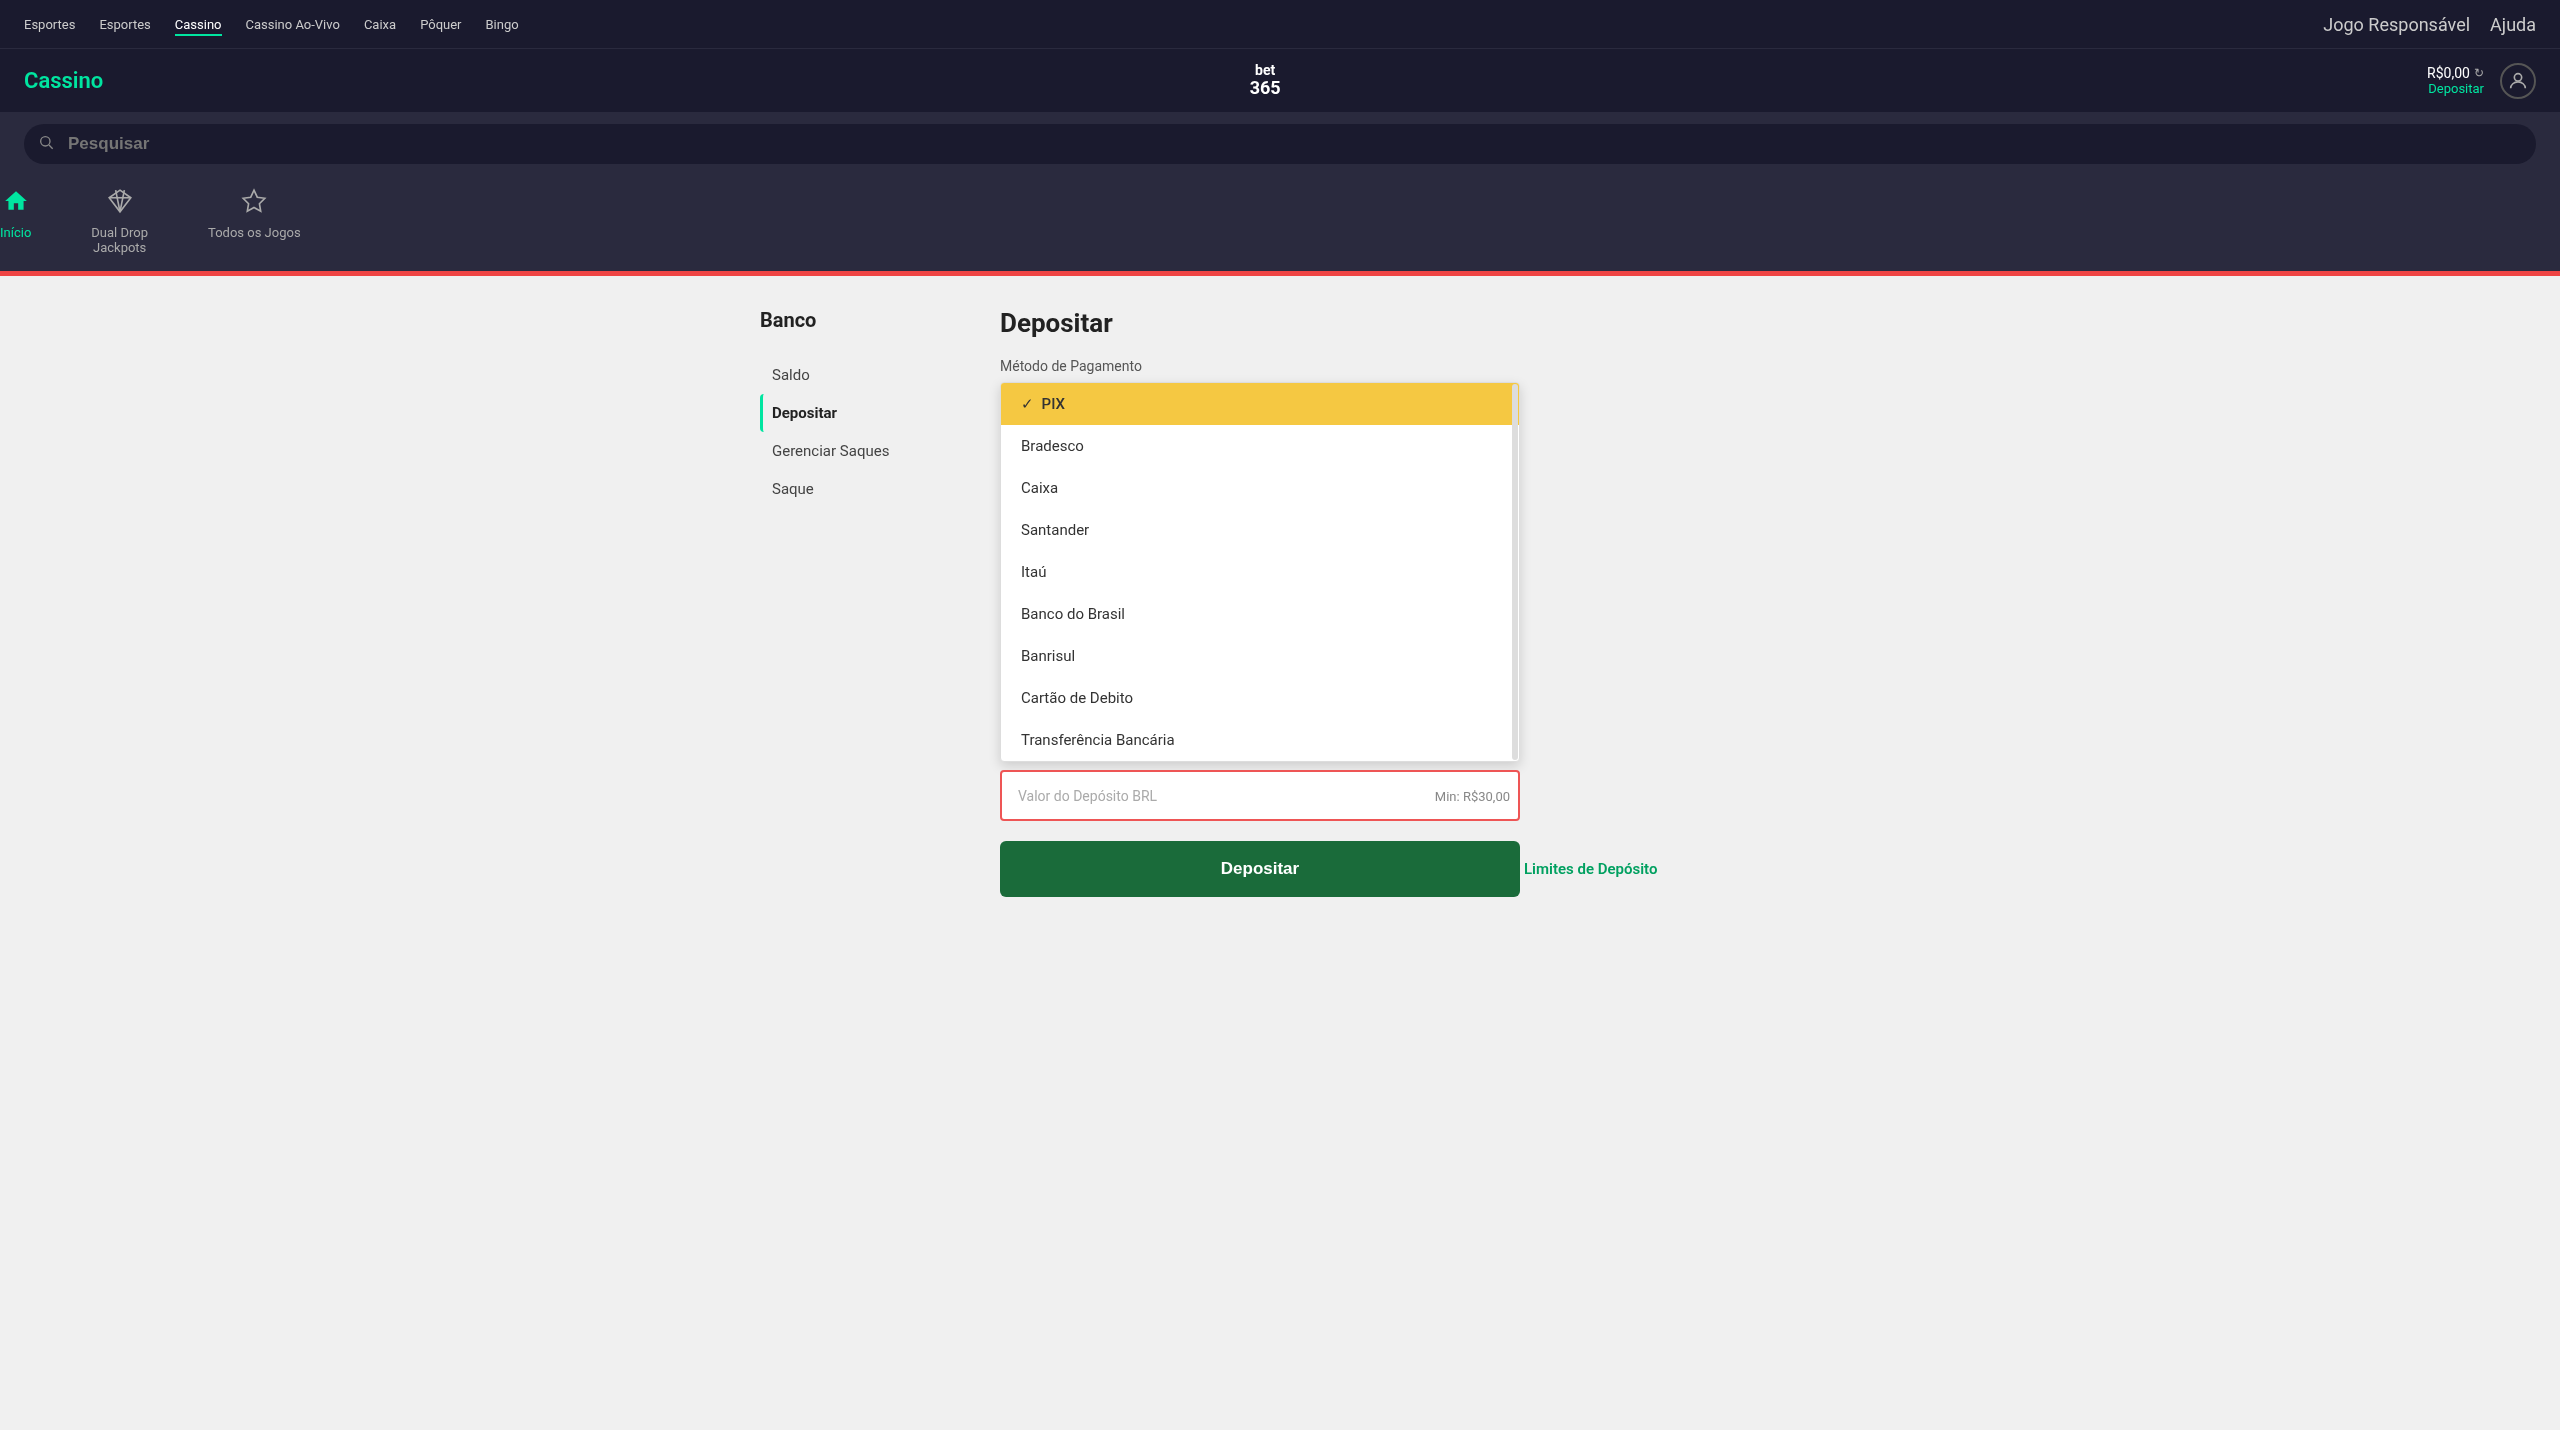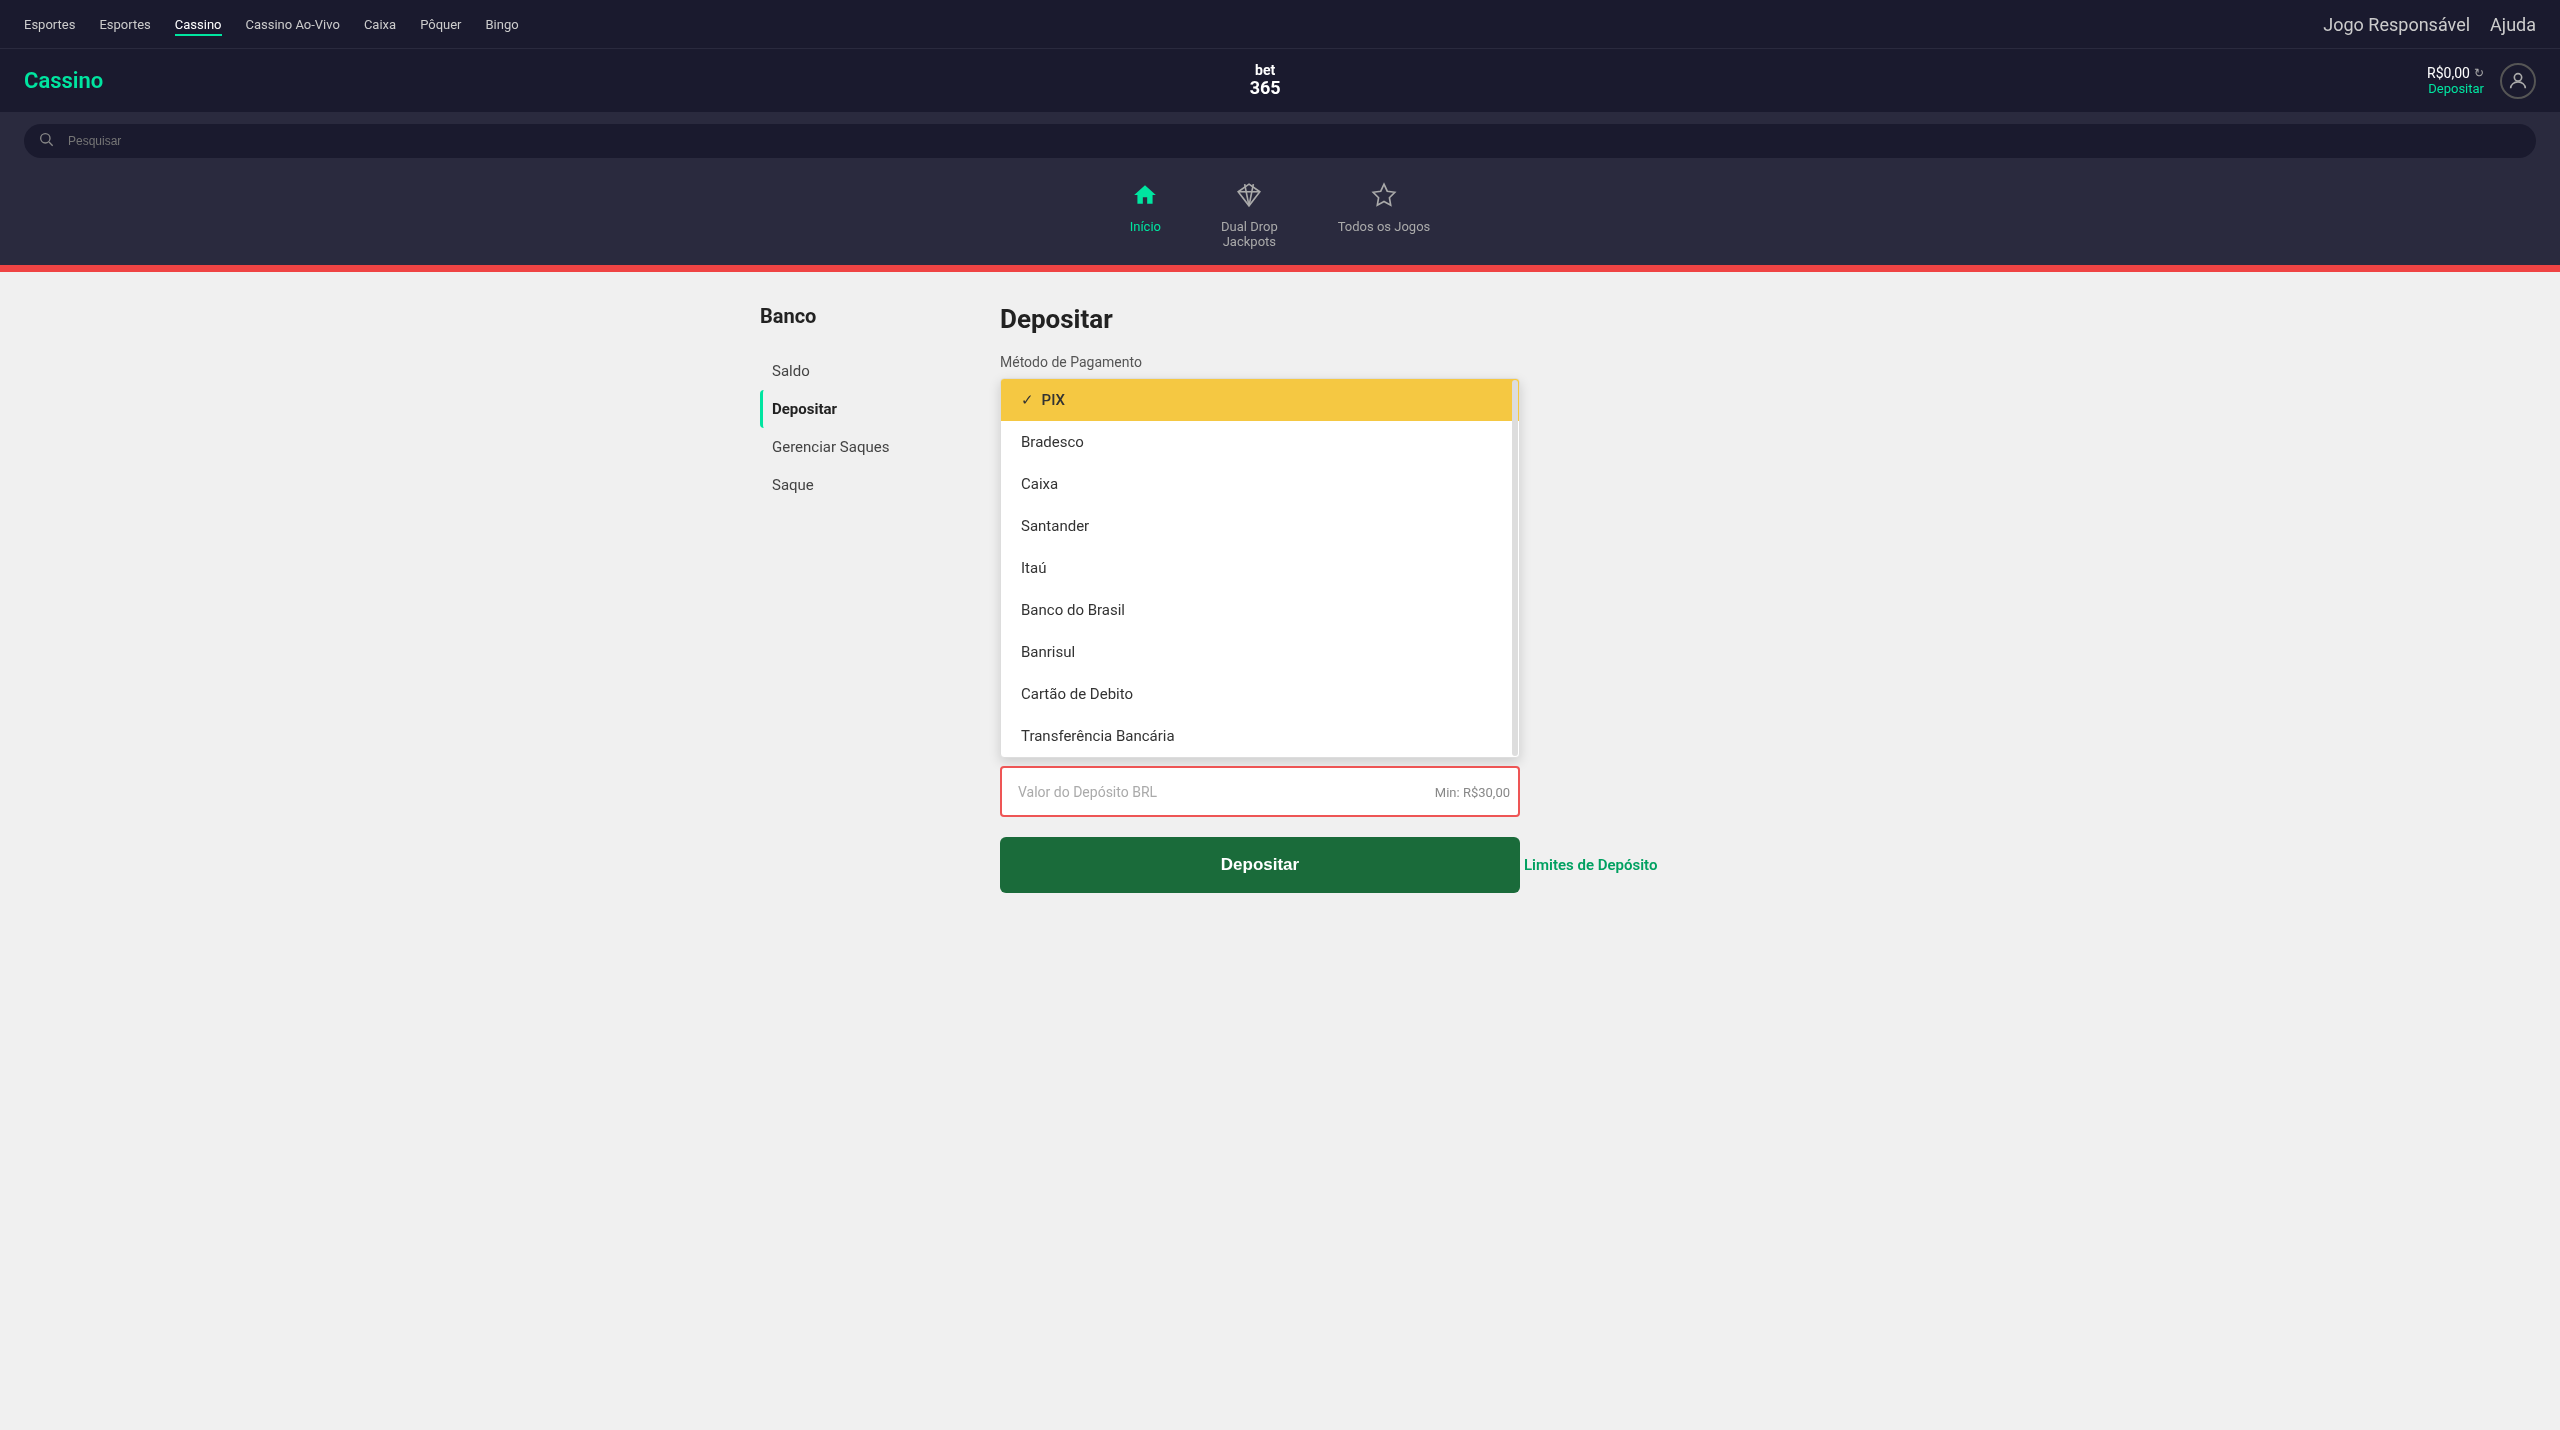--- a/index.html
+++ b/index.html
@@ -119,43 +119,44 @@
       background: #2a2a3e;
       padding: 12px 24px;
     }
     .search-bar {
       background: #1a1a2e;
       border: none;
       border-radius: 24px;
       padding: 10px 20px 10px 44px;
       width: 100%;
       color: #aaa;
-      font-size: 12px;
+      font-size: 17px;
       outline: none;
+      font-weight: bold;
     }
     .search-wrapper {
       position: relative;
     }
     .search-icon-pos {
       position: absolute;
       left: 14px;
       top: 50%;
       transform: translateY(-50%);
       color: #888;
       font-size: 16px;
     }
 
     
     .sub-nav {
       background: #2a2a3e;
       display: flex;
-      justify-content: center;
+      justify-content: flex-start;
       gap: 60px;
       padding: 12px 0 16px;
-      border-bottom: 7px solid #ef4444;
+      border-bottom: 5px solid #ef4444;
     }
     .sub-nav-item {
       display: flex;
       flex-direction: column;
       align-items: center;
       gap: 6px;
       cursor: pointer;
       color: #aaa;
       font-size: 13px;
     }

